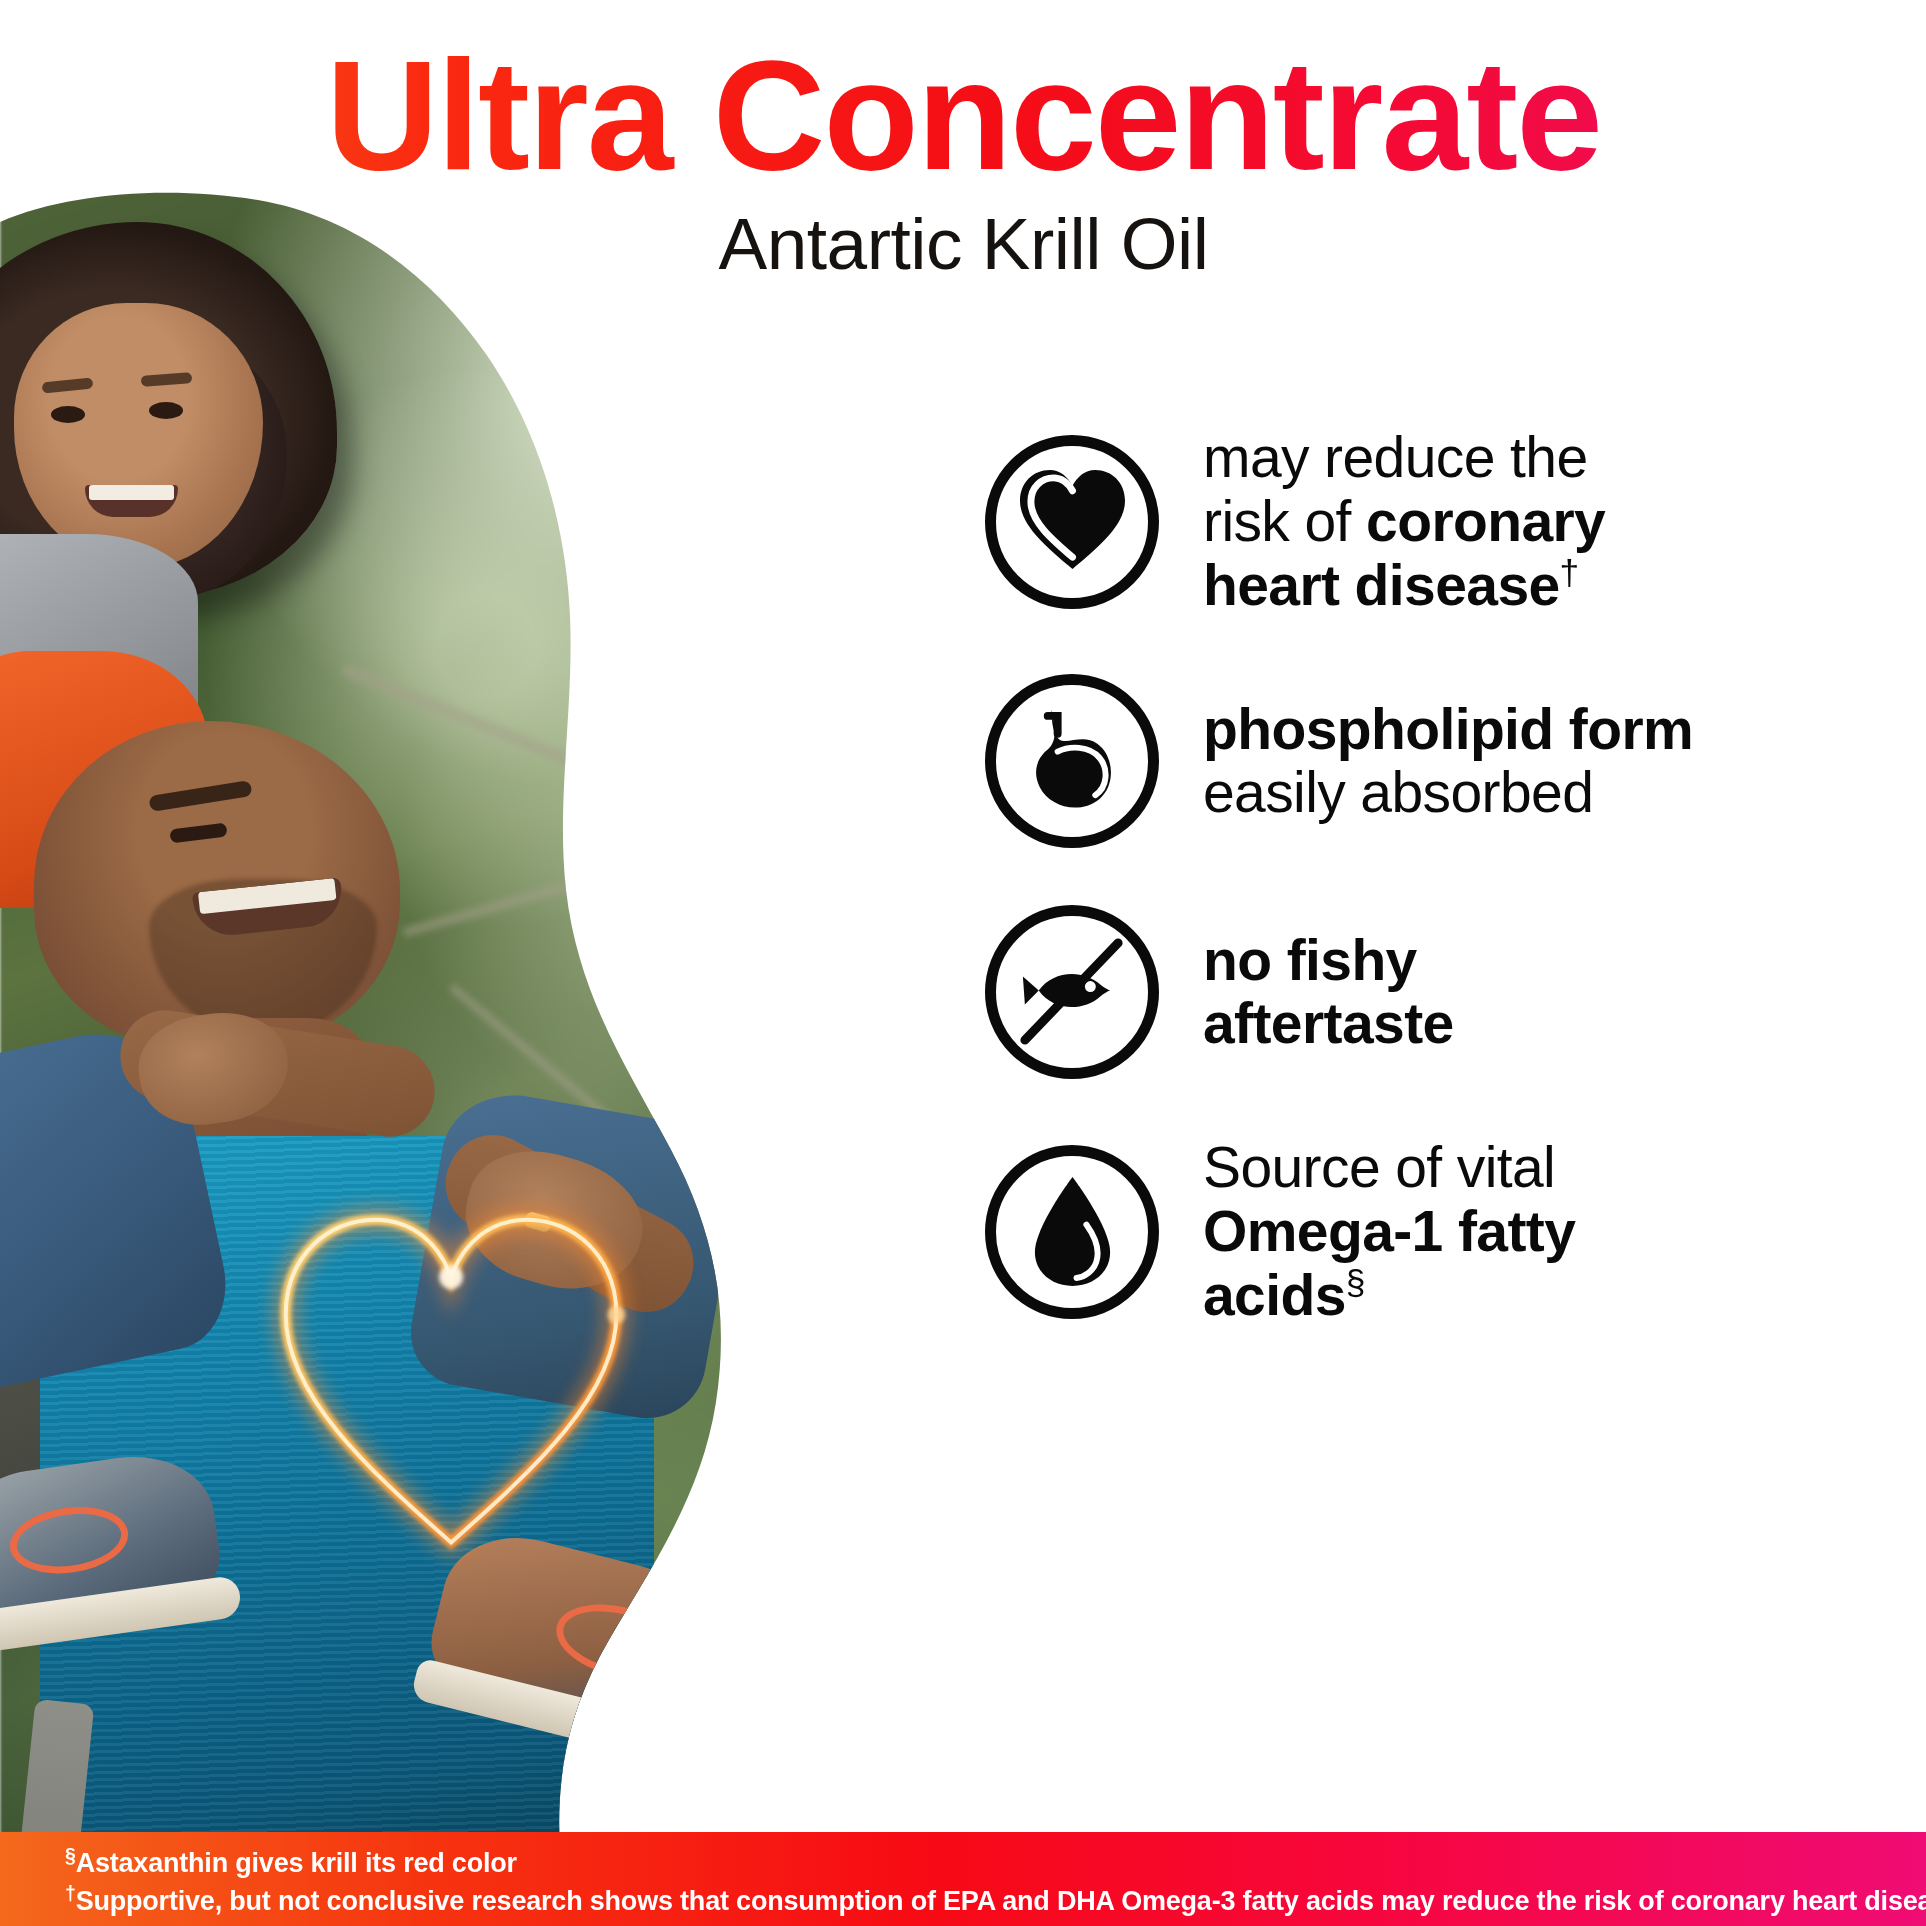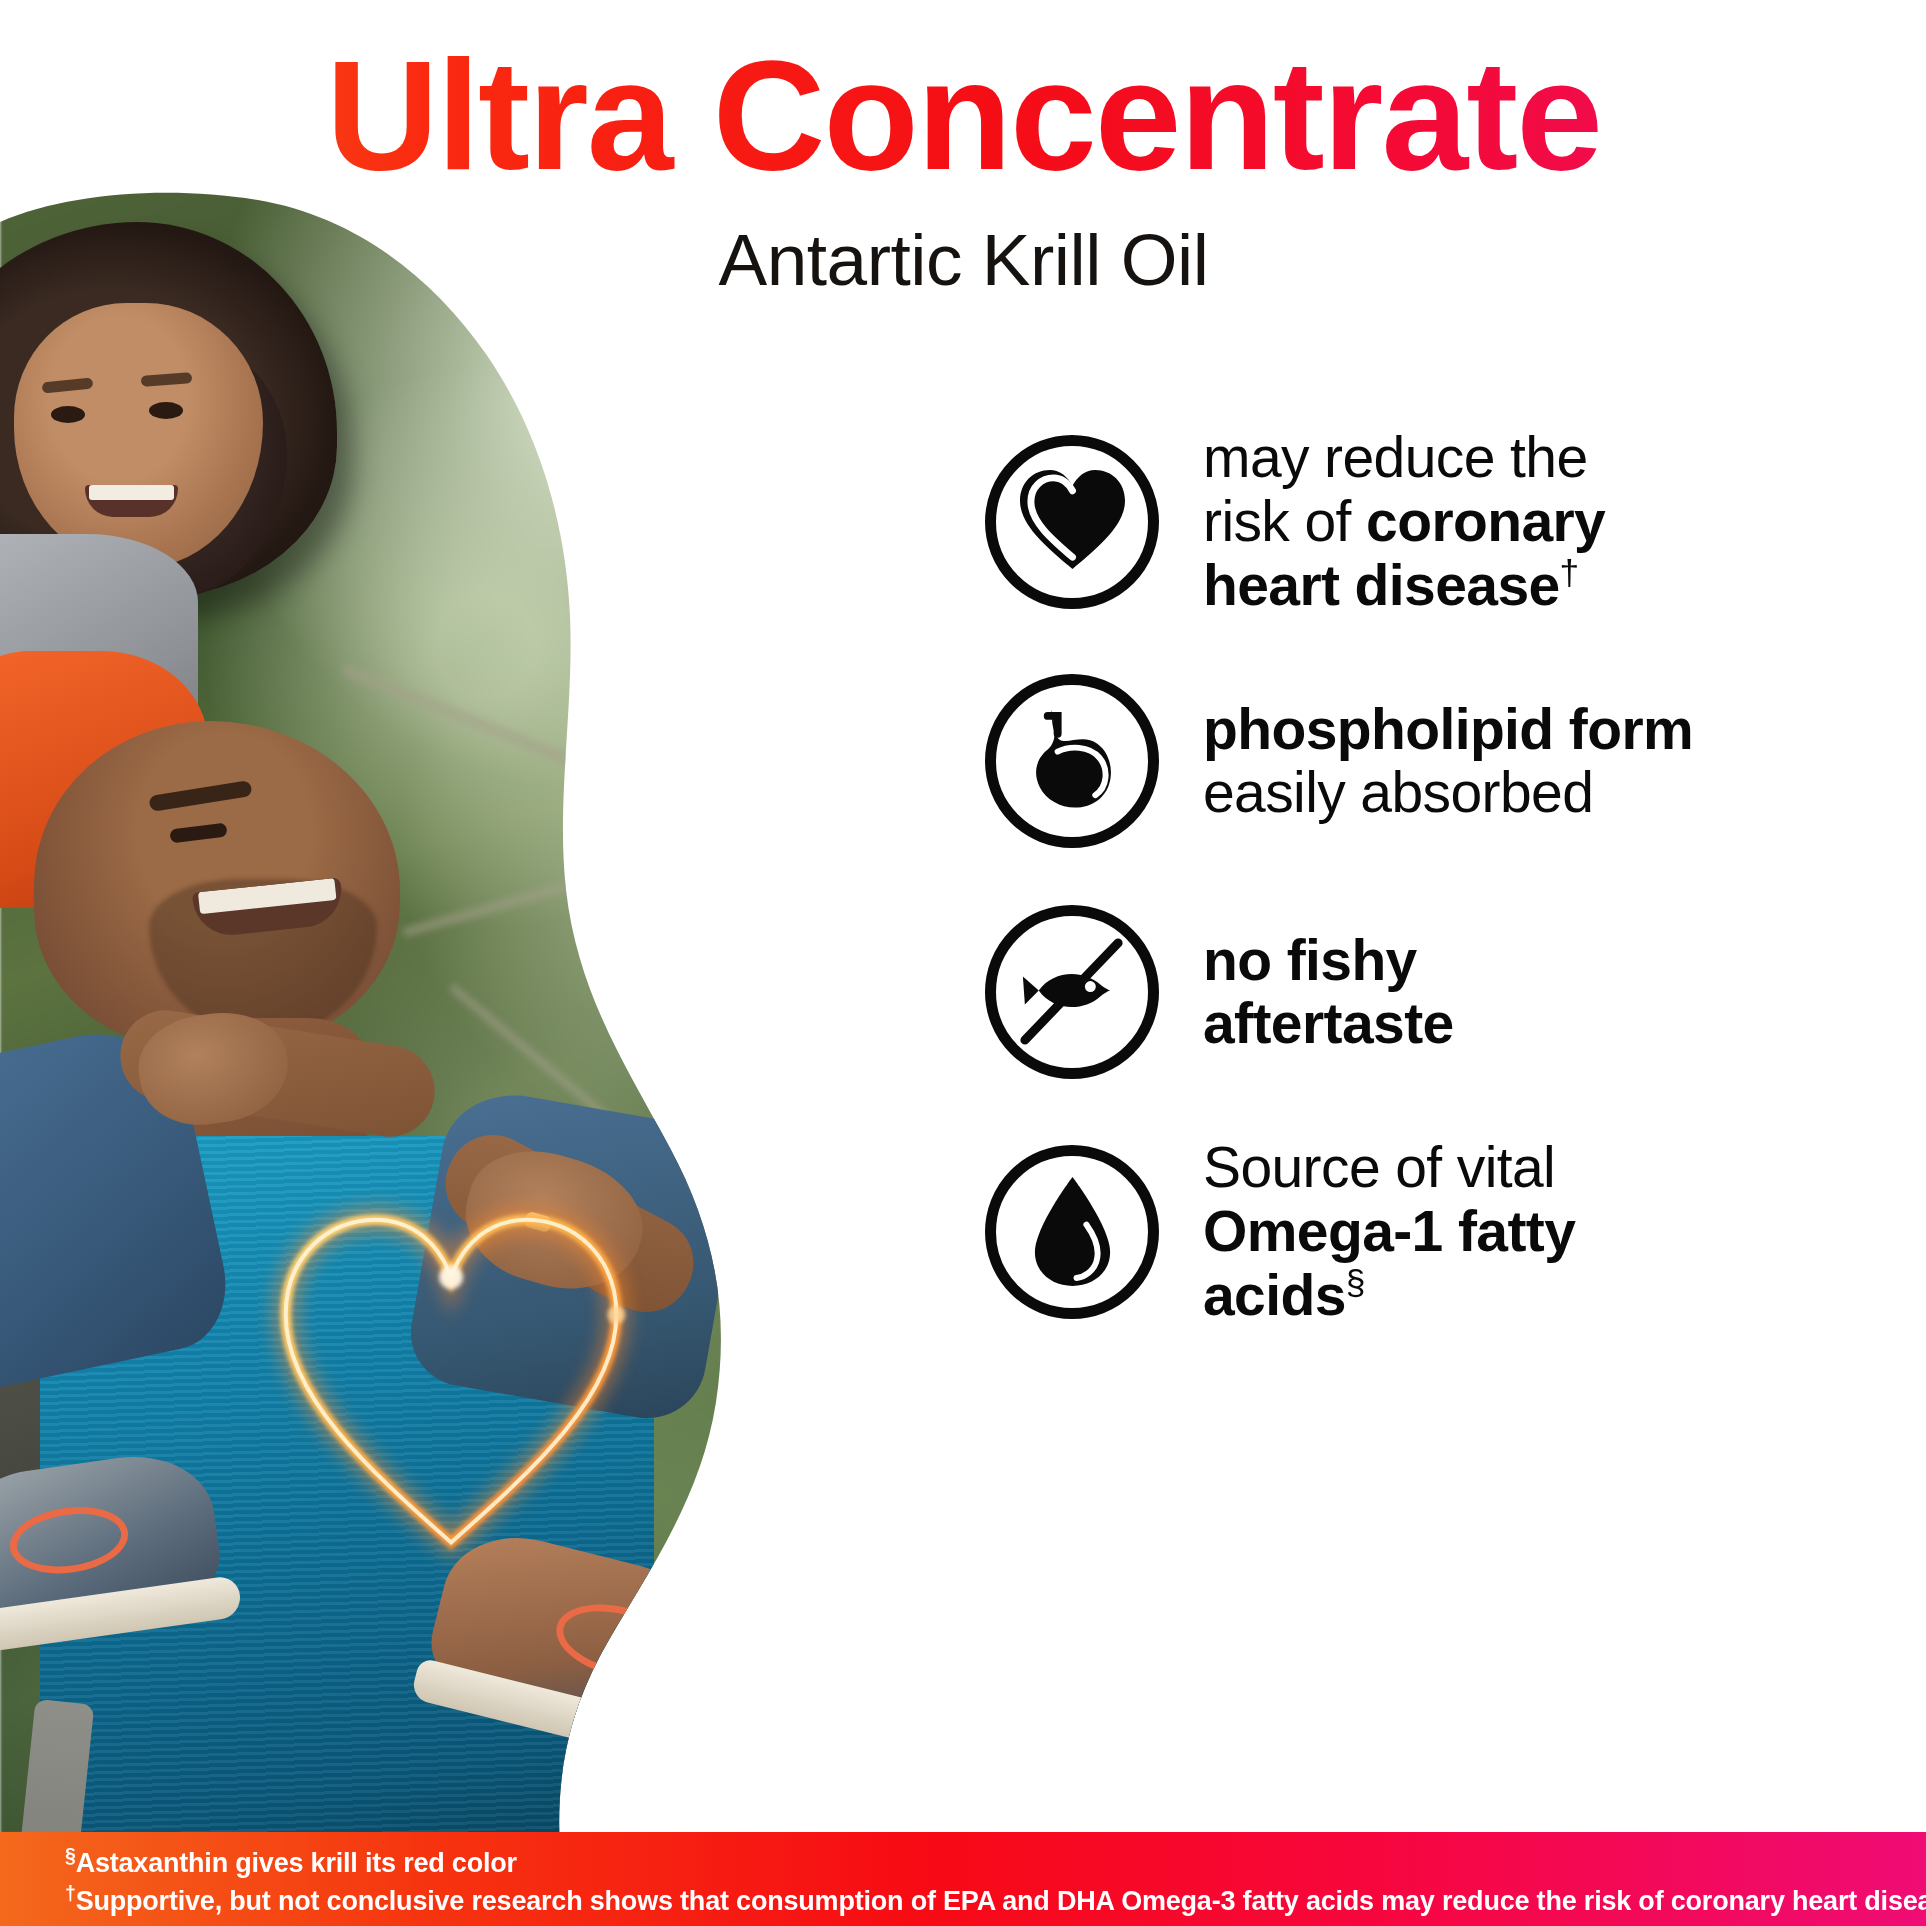--- a/index.html
+++ b/index.html
@@ -185,21 +185,21 @@
     -webkit-background-clip:text;
     background-clip:text;
     color:transparent;
     -webkit-text-fill-color:transparent;
   }
   #sub-title{
     text-align:center;
     font-size:73px;
     color:#15120f;
     line-height:1;
-    margin-top:30px;
+    margin-top:14px;
     letter-spacing:-0.5px;
   }
 
   
   #benefits{
     position:absolute; left:985px; top:426px; width:921px; z-index:6;
   }
   .benefit{
     display:flex;
     align-items:center;

